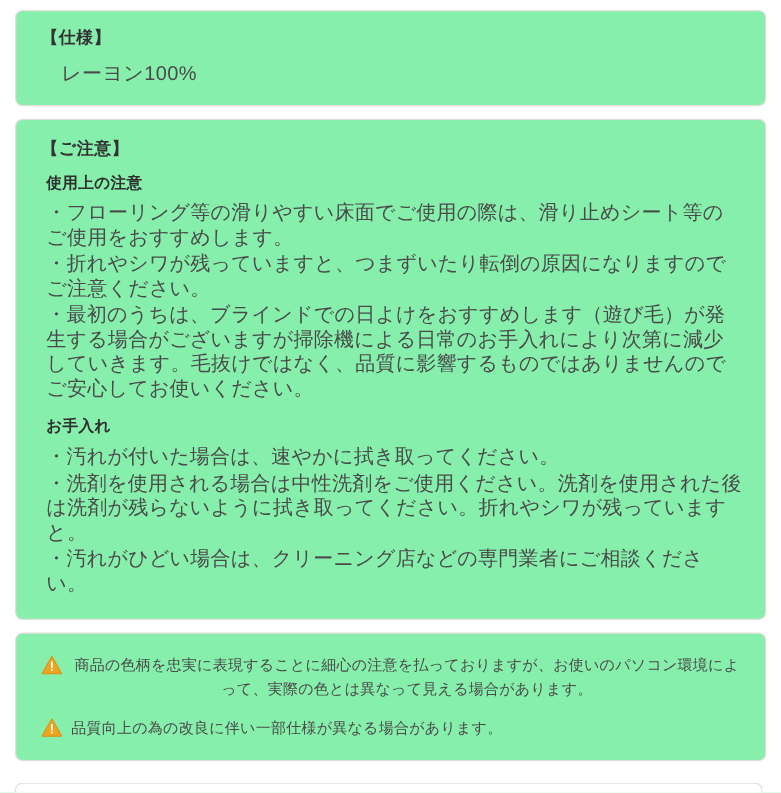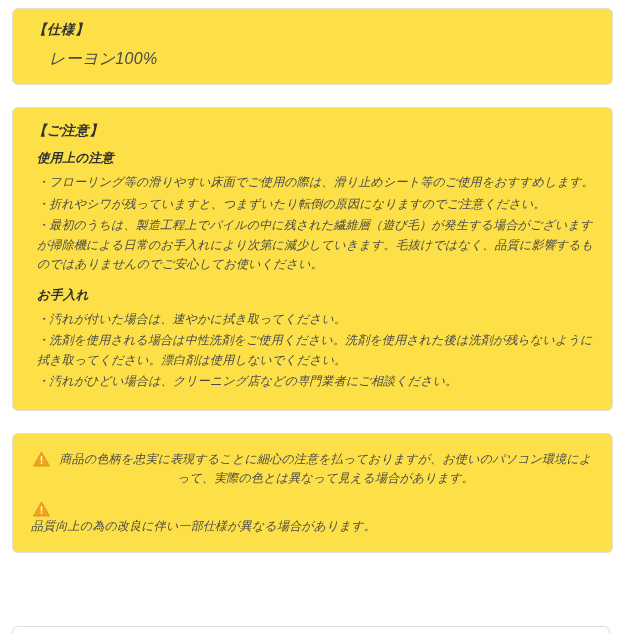--- a/index.html
+++ b/index.html
@@ -17,25 +17,24 @@
   .page {
     width: 625px;
     height: 634px;
     position: relative;
     box-sizing: border-box;
     padding: 8px 12px 0 12px;
   }
   .card {
     border: 1px solid #e2ded8;
     border-radius: 6px;
-    background: #fde047;
+    background: #86efac;
     box-sizing: border-box;
-    margin-bottom: 22px;
+    margin-bottom: 10px;
     padding: 14px 18px 16px 18px;
-    font-style: italic;
   }
   .card-spec {
     padding: 12px 18px 14px 18px;
   }
   .heading {
     font-size: 13.5px;
     font-weight: bold;
     color: #333333;
     letter-spacing: 0.5px;
     margin: 0 0 10px 2px;
@@ -50,38 +49,37 @@
     font-size: 12.5px;
     font-weight: bold;
     color: #2f2f2f;
     margin: 2px 0 6px 6px;
     letter-spacing: 0.3px;
   }
   .subheading.second {
     margin-top: 12px;
   }
   .bullet {
-    font-size: 12px;
+    font-size: 16px;
     line-height: 19.5px;
     color: #4a4a4a;
     margin: 0 0 2px 6px;
     letter-spacing: 0.2px;
     text-indent: 0;
   }
   .notice-card {
     padding: 16px 18px 14px 18px;
   }
   .notice-row {
     display: flex;
     align-items: flex-start;
     margin-bottom: 12px;
   }
   .notice-row:last-child {
     margin-bottom: 2px;
-    flex-direction: column;
   }
   .warn-icon {
     flex: 0 0 auto;
     width: 17px;
     height: 16px;
     margin: 1px 7px 0 2px;
     position: relative;
   }
   .warn-icon svg { display: block; }
   .notice-text {
@@ -115,25 +113,25 @@
     <div class="heading">【仕様】</div>
     <div class="spec-line">レーヨン100%</div>
   </div>
 
   <div class="card">
     <div class="heading">【ご注意】</div>
 
     <div class="subheading">使用上の注意</div>
     <p class="bullet">・フローリング等の滑りやすい床面でご使用の際は、滑り止めシート等のご使用をおすすめします。</p>
     <p class="bullet">・折れやシワが残っていますと、つまずいたり転倒の原因になりますのでご注意ください。</p>
-    <p class="bullet">・最初のうちは、製造工程上でパイルの中に残された繊維層（遊び毛）が発生する場合がございますが掃除機による日常のお手入れにより次第に減少していきます。毛抜けではなく、品質に影響するものではありませんのでご安心してお使いください。</p>
+    <p class="bullet">・最初のうちは、ブラインドでの日よけをおすすめします（遊び毛）が発生する場合がございますが掃除機による日常のお手入れにより次第に減少していきます。毛抜けではなく、品質に影響するものではありませんのでご安心してお使いください。</p>
 
     <div class="subheading second">お手入れ</div>
     <p class="bullet">・汚れが付いた場合は、速やかに拭き取ってください。</p>
-    <p class="bullet">・洗剤を使用される場合は中性洗剤をご使用ください。洗剤を使用された後は洗剤が残らないように拭き取ってください。漂白剤は使用しないでください。</p>
+    <p class="bullet">・洗剤を使用される場合は中性洗剤をご使用ください。洗剤を使用された後は洗剤が残らないように拭き取ってください。折れやシワが残っていますと。</p>
     <p class="bullet">・汚れがひどい場合は、クリーニング店などの専門業者にご相談ください。</p>
   </div>
 
   <div class="card notice-card">
     <div class="notice-row">
       <span class="warn-icon">
         <svg width="17" height="16" viewBox="0 0 17 16">
           <polygon points="8.5,1 16.5,15 0.5,15" fill="#f0a31c" stroke="#d98f12" stroke-width="0.8"></polygon>
           <rect x="7.8" y="5.2" width="1.4" height="5.2" fill="#ffffff"></rect>
           <rect x="7.8" y="11.3" width="1.4" height="1.5" fill="#ffffff"></rect>

